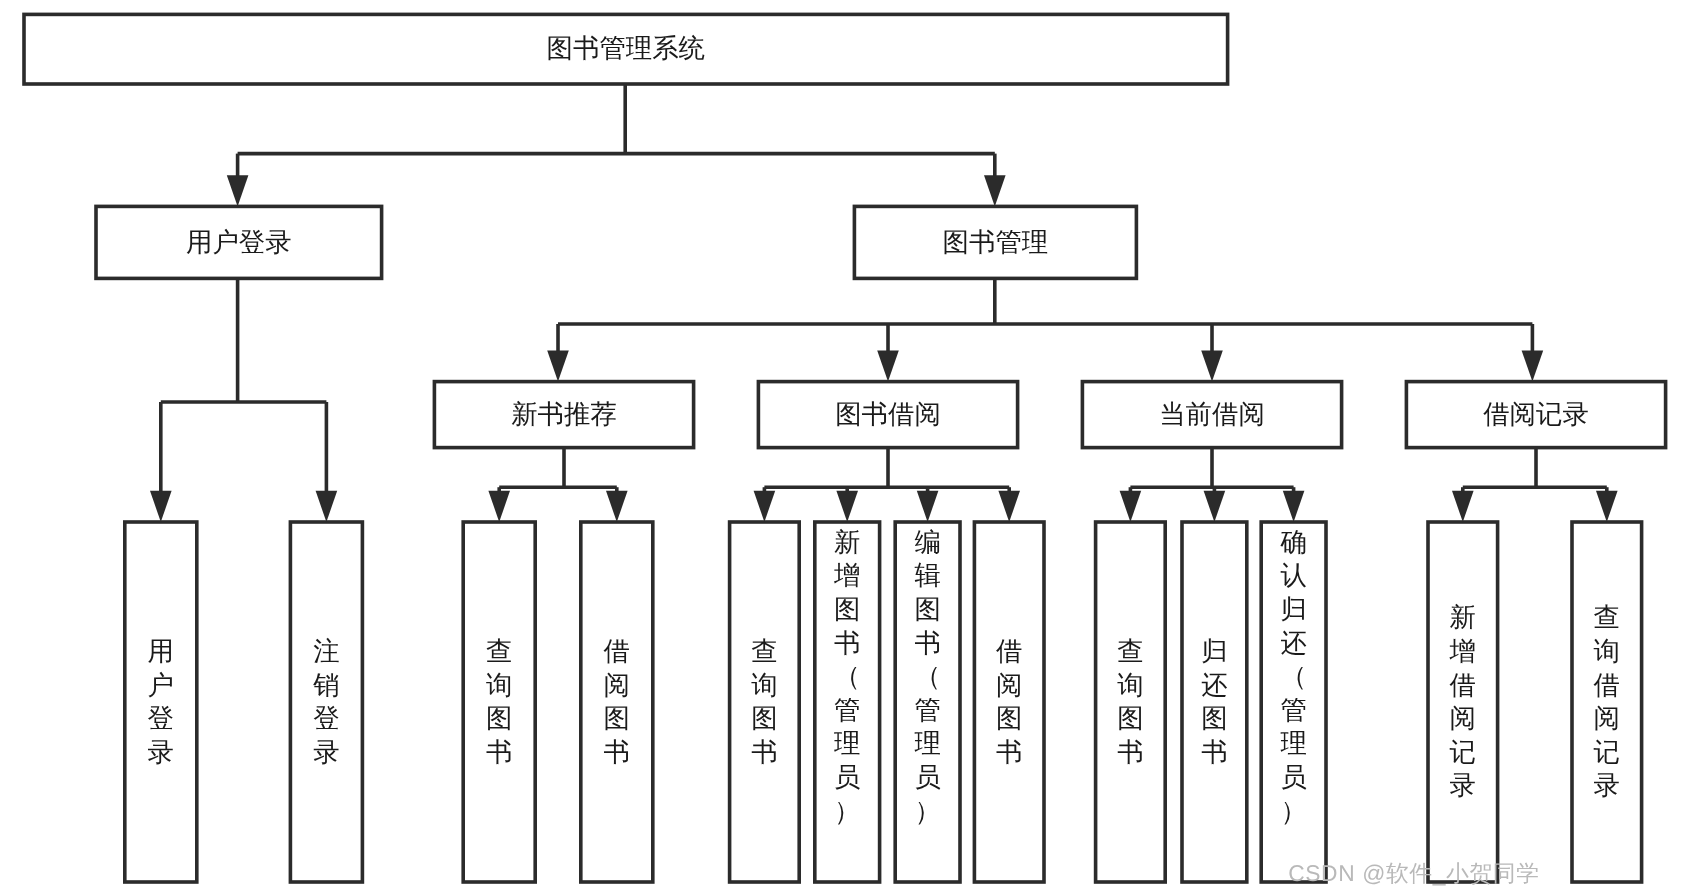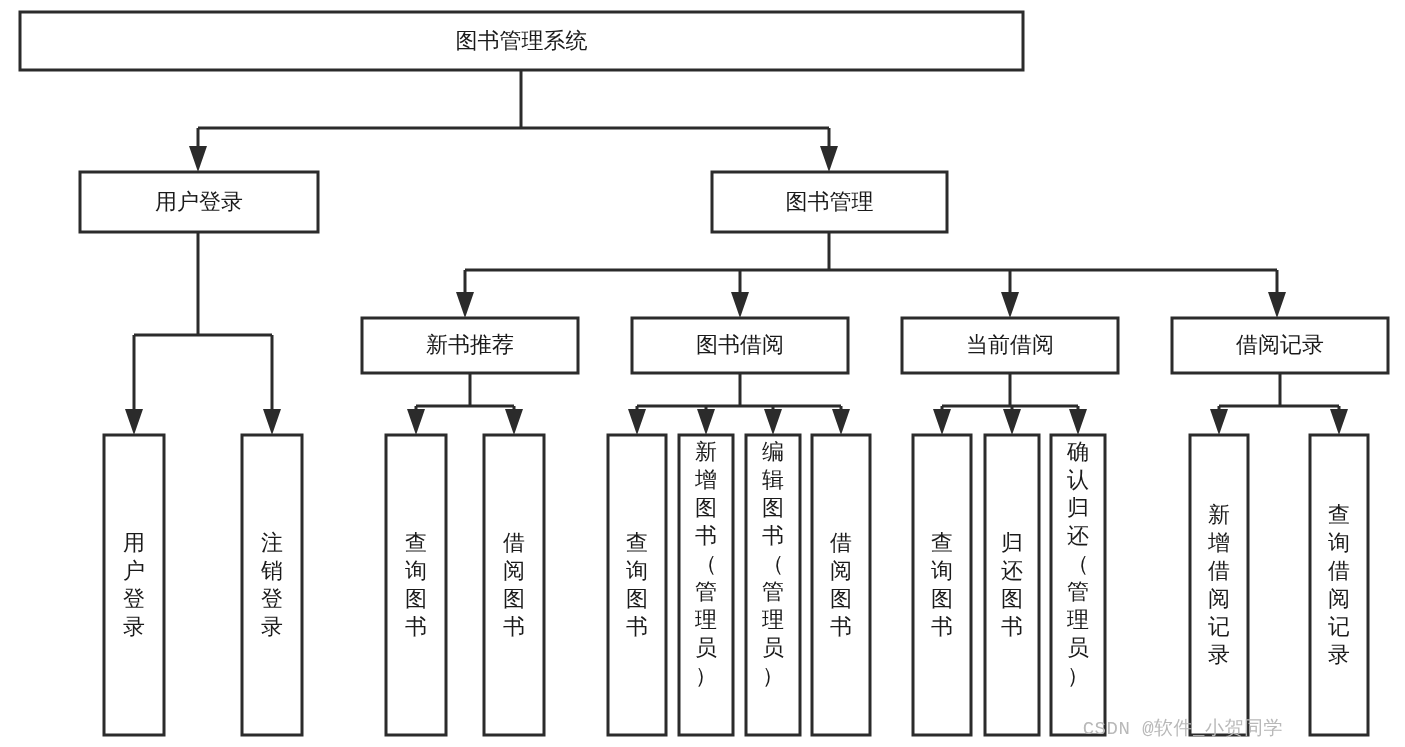--- a/index.html
+++ b/index.html
@@ -52,21 +52,21 @@
   .node-label-vert {
     fill: #1a1a1a;
     font-family: "Liberation Sans", "DejaVu Sans", sans-serif;
     font-size: 22px;
     text-anchor: middle;
   }
   .watermark {
     position: absolute;
     right: 10px;
     bottom: 6px;
-    font-family: Liberation Mono, monospace;
+    font-family: Liberation Sans, sans-serif;
     font-size: 19px;
     color: #b9b9b9;
     white-space: nowrap;
     letter-spacing: 0.5px;
     user-select: none;
     margin-top: 12px;
   }
 </style>
 </head>
 <body>

